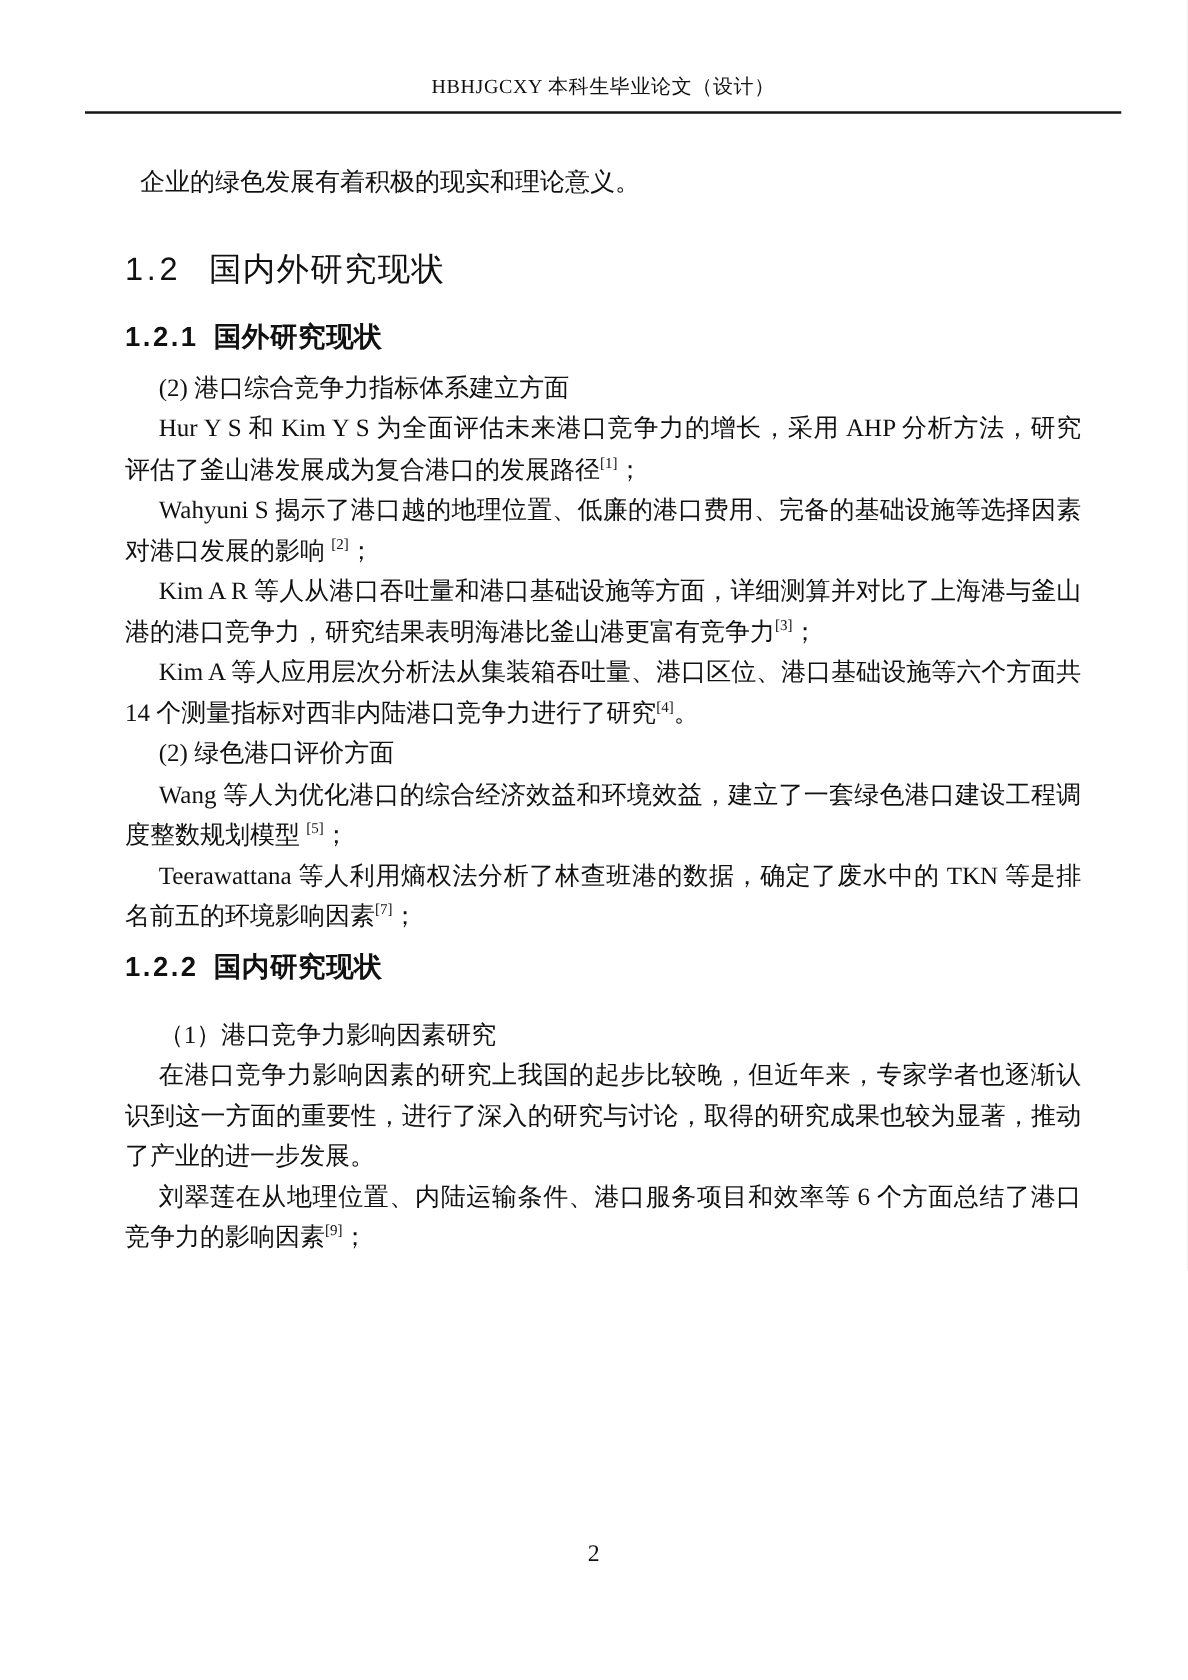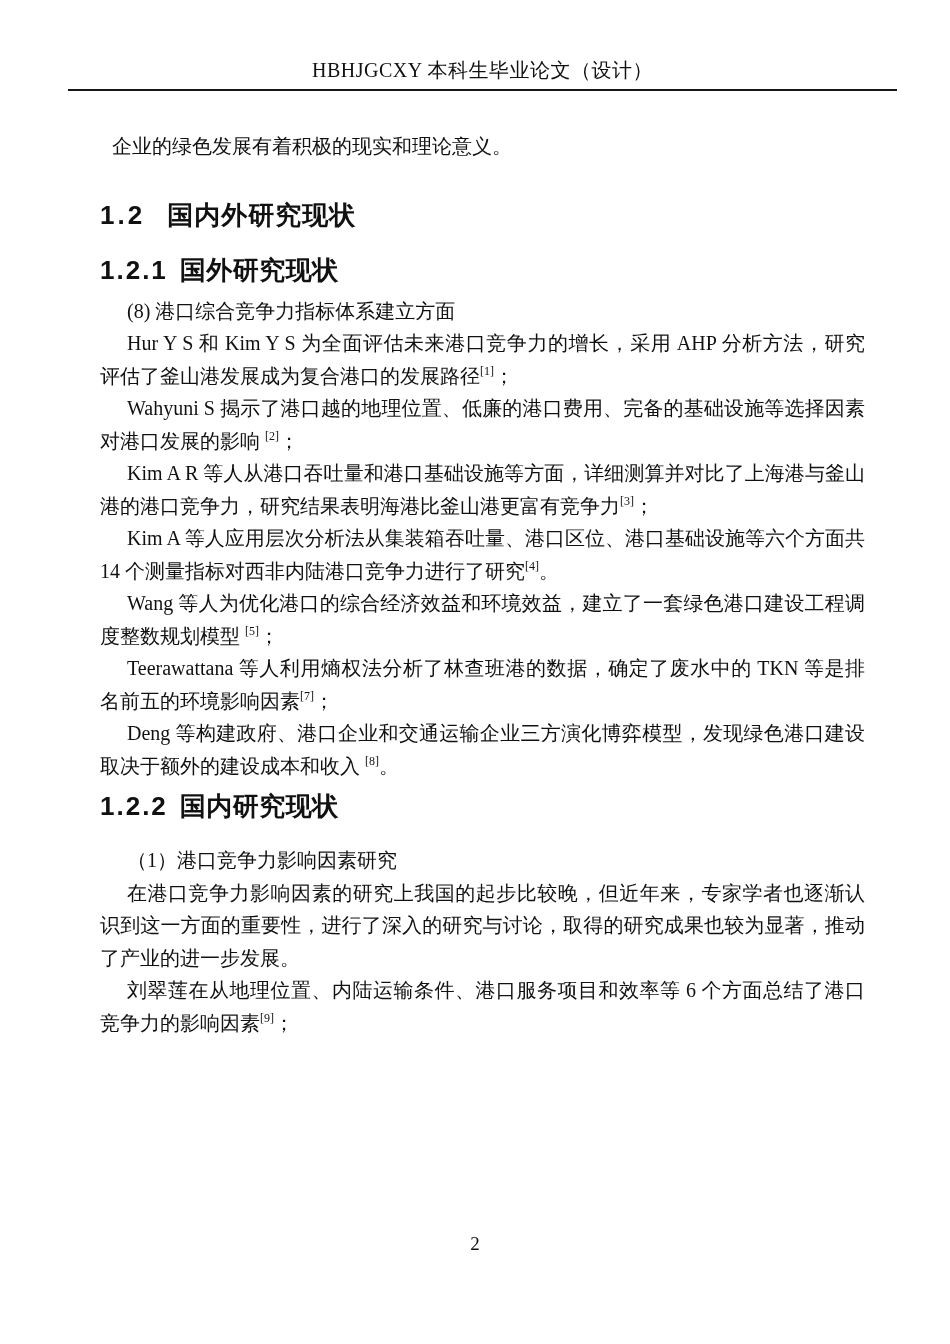--- a/index.html
+++ b/index.html
@@ -13,53 +13,53 @@
     font-family: "Liberation Serif", "DejaVu Serif", serif;
     overflow: hidden;
   }
   
   .header {
     position: absolute;
     left: 68px;
     right: 53px;
     top: 58px;
     text-align: center;
-    font-size: 20px;
+    font-size: 16px;
     line-height: 24px;
     padding-bottom: 7px;
     border-bottom: 2px solid #161616;
     letter-spacing: 0.5px;
   }
   
   .content {
     position: absolute;
     left: 100px;
     top: 118px;
     width: 765px;
     font-size: 20px;
     line-height: 32.5px;
     text-align: justify;
   }
   .p-first { text-indent: 0; margin: 12px; }
   .para    { text-indent: 27px; margin: 0; }
   .h2 {
     font-family: "Liberation Sans", "DejaVu Sans", sans-serif;
-    font-weight: bold;
+    font-weight: normal;
     font-size: 26px;
     line-height: 30px;
     margin: 37px 0 25px 0;
     text-align: left;
     text-indent: 0;
     letter-spacing: 1px;
   }
   .h2 .num { margin-right: 22px; letter-spacing: 3px; }
   .h3 {
     font-family: "Liberation Sans", "DejaVu Sans", sans-serif;
     font-weight: bold;
-    font-size: 26px;
+    font-size: 22px;
     line-height: 30px;
     margin: 0 0 10px 0;
     text-align: left;
     text-indent: 0;
     letter-spacing: 0.5px;
   }
   .h3 .num { margin-right: 12px; letter-spacing: 2px; }
   .h3-mid { margin-top: 9px; margin-bottom: 23px; }
   sup.ref {
     font-size: 12px;
@@ -91,28 +91,28 @@
     <p class="p-first">企业的绿色发展有着积极的现实和理论意义。</p>
 
     <div class="h2">
       <span class="num">1.2</span><span>国内外研究现状</span>
     </div>
 
     <div class="h3">
       <span class="num">1.2.1</span><span>国外研究现状</span>
     </div>
 
-    <p class="para">(8) 港口综合竞争力指标体系建立方面</p>
+    <p class="para">(2) 港口综合竞争力指标体系建立方面</p>
     <p class="para">Hur Y S 和 Kim Y S 为全面评估未来港口竞争力的增长，采用 AHP 分析方法，研究评估了釜山港发展成为复合港口的发展路径<sup class="ref">[1]</sup>；</p>
     <p class="para">Wahyuni S 揭示了港口越的地理位置、低廉的港口费用、完备的基础设施等选择因素对港口发展的影响 <sup class="ref">[2]</sup>；</p>
     <p class="para">Kim A R 等人从港口吞吐量和港口基础设施等方面，详细测算并对比了上海港与釜山港的港口竞争力，研究结果表明海港比釜山港更富有竞争力<sup class="ref">[3]</sup>；</p>
     <p class="para">Kim A 等人应用层次分析法从集装箱吞吐量、港口区位、港口基础设施等六个方面共 14 个测量指标对西非内陆港口竞争力进行了研究<sup class="ref">[4]</sup>。</p>
+    <p class="para">(2) 绿色港口评价方面</p>
     <p class="para">Wang 等人为优化港口的综合经济效益和环境效益，建立了一套绿色港口建设工程调度整数规划模型 <sup class="ref">[5]</sup>；</p>
     <p class="para">Teerawattana 等人利用熵权法分析了林查班港的数据，确定了废水中的 TKN 等是排名前五的环境影响因素<sup class="ref">[7]</sup>；</p>
-    <p class="para">Deng 等构建政府、港口企业和交通运输企业三方演化博弈模型，发现绿色港口建设取决于额外的建设成本和收入 <sup class="ref">[8]</sup>。</p>
 
     <div class="h3 h3-mid">
       <span class="num">1.2.2</span><span>国内研究现状</span>
     </div>
 
     <p class="para">（1）港口竞争力影响因素研究</p>
     <p class="para">在港口竞争力影响因素的研究上我国的起步比较晚，但近年来，专家学者也逐渐认识到这一方面的重要性，进行了深入的研究与讨论，取得的研究成果也较为显著，推动了产业的进一步发展。</p>
     <p class="para">刘翠莲在从地理位置、内陆运输条件、港口服务项目和效率等 6 个方面总结了港口竞争力的影响因素<sup class="ref">[9]</sup>；</p>
 
   </div>

